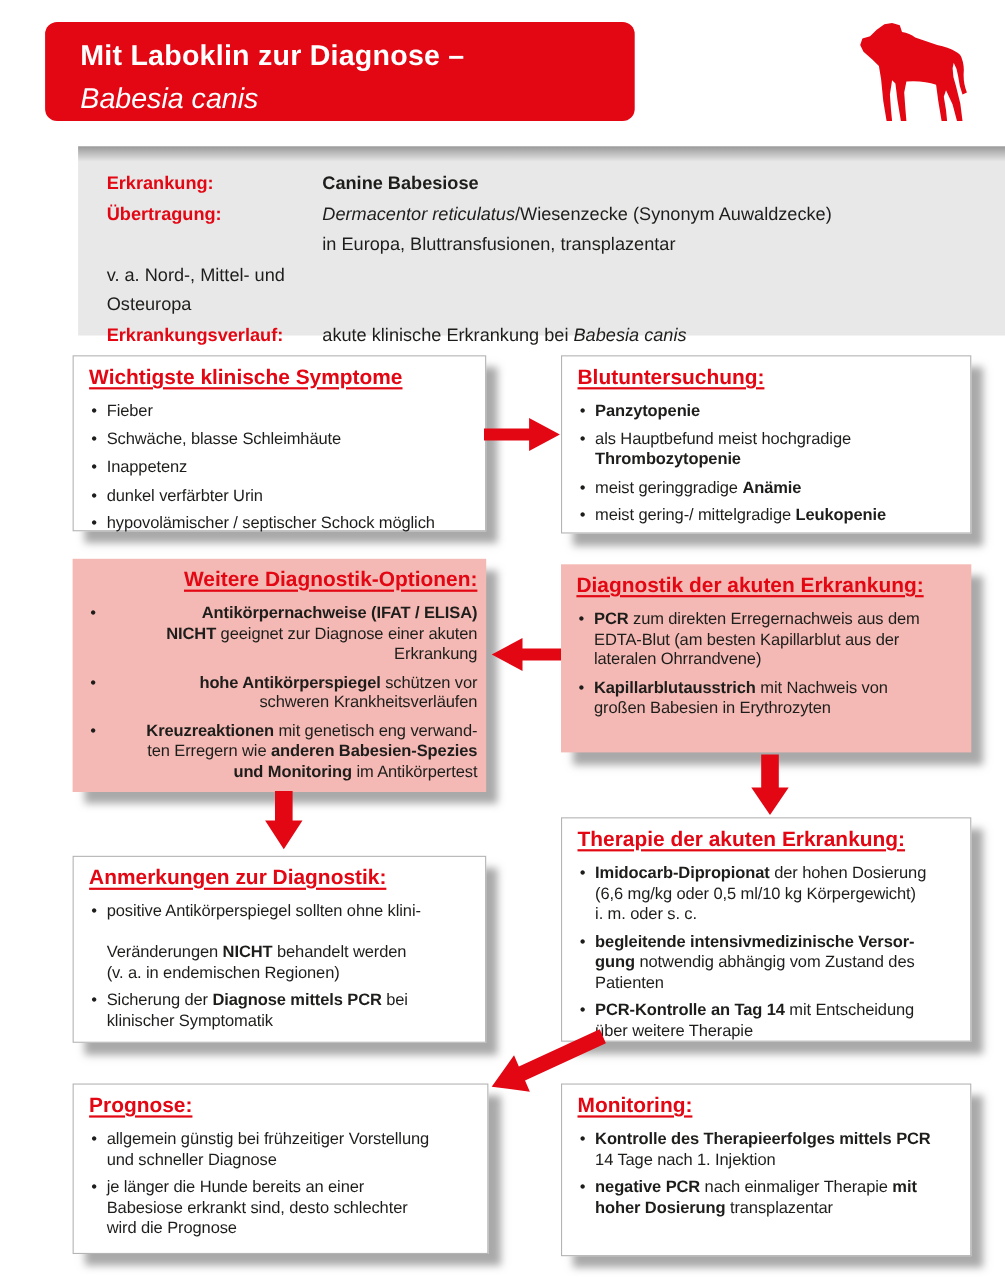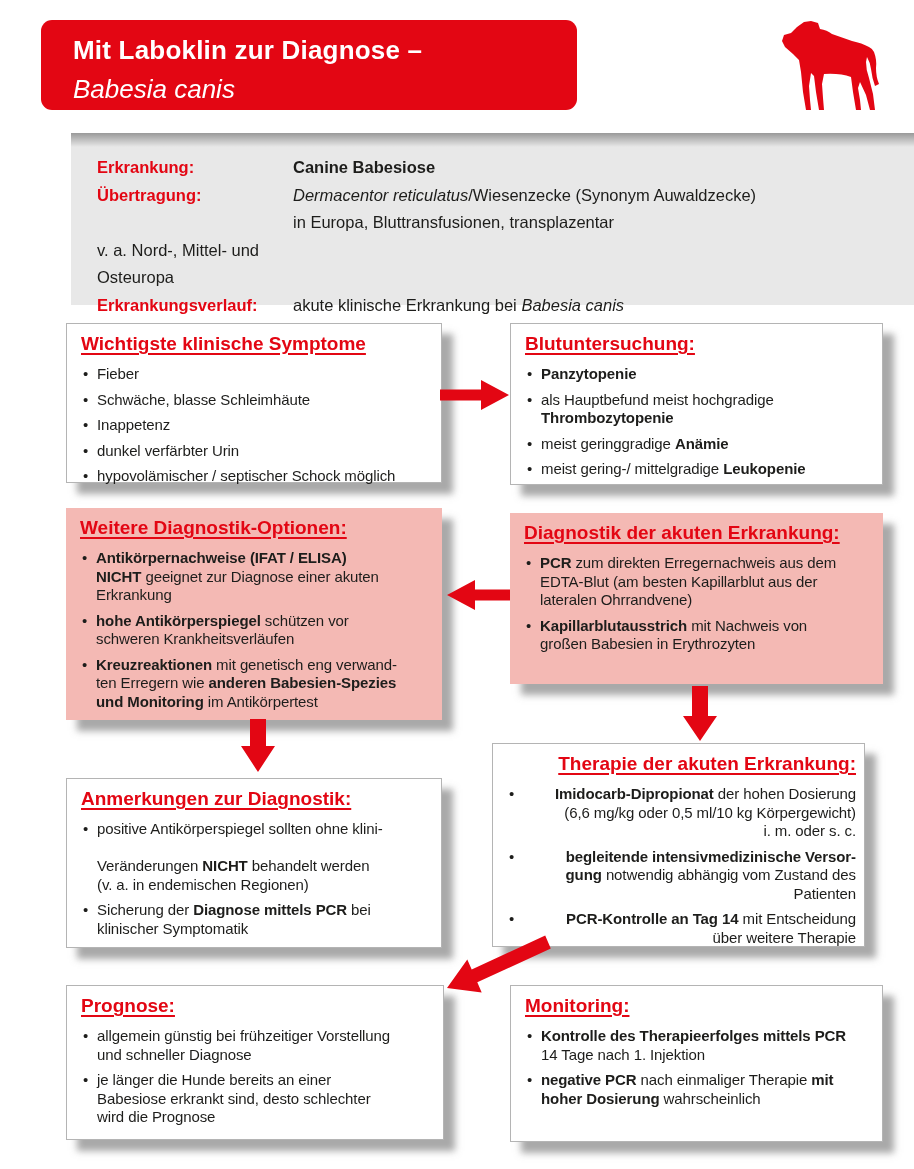--- a/index.html
+++ b/index.html
@@ -41,24 +41,24 @@
     color:var(--red,#e30613);font-size:19px;font-weight:700;margin:0 0 10px 0;
     text-decoration:underline;text-decoration-thickness:2px;text-underline-offset:3px;
   }
   ul.bullets{list-style:none;margin:0;padding:0;font-size:15px;line-height:18.5px;letter-spacing:-0.1px;}
   ul.bullets li{position:relative;padding-left:16px;margin:0 0 7px 0;}
   ul.bullets li::before{content:"\2022";position:absolute;left:2px;top:0;}
   .b{font-weight:700;} .i{font-style:italic;}
   
   #b0{left:66px;top:323px;width:376px;height:160px;}
   #b1{left:510px;top:323px;width:373px;height:162px;}
-  #b2{left:66px;top:508px;width:376px;height:212px;}
+  #b2{left:66px;top:508px;width:376px;height:212px;text-align:right;}
   #b3{left:510px;top:513px;width:373px;height:171px;}
   #b4{left:66px;top:778px;width:376px;height:170px;}
-  #b5{left:492px;top:743px;width:373px;height:204px;text-align:right;}
+  #b5{left:510px;top:743px;width:373px;height:204px;}
   #b6{left:66px;top:985px;width:378px;height:155px;}
   #b7{left:510px;top:985px;width:373px;height:157px;}
   
   .arrows{position:absolute;left:0;top:0;width:914px;height:1169px;pointer-events:none;}
 </style>
 </head>
 <body>
 
 <div class="canvas" style="--red: #e30613; --pink: #f4b9b4; --gray: #e8e8e8; --text: #1d1d1b; --border: #b4b4b4; --shadow: rgba(99,99,99,0.55);">
 
@@ -153,21 +153,21 @@
     <h2 class="fc-title">Prognose:</h2>
     <ul class="bullets">
         <li><span>allgemein günstig bei frühzeitiger Vorstellung</span><br><span>und schneller Diagnose</span></li>
         <li><span>je länger die Hunde bereits an einer</span><br><span>Babesiose erkrankt sind, desto schlechter</span><br><span>wird die Prognose</span></li>
       </ul>
   </div>
   <div class="fc-box" id="b7">
     <h2 class="fc-title">Monitoring:</h2>
     <ul class="bullets">
         <li><span class="b">Kontrolle des Therapieerfolges mittels PCR</span><br><span>14 Tage nach 1. Injektion</span></li>
-        <li><span class="b">negative PCR</span><span> nach einmaliger Therapie </span><span class="b">mit</span><br><span class="b">hoher Dosierung</span><span> wahrscheinlich</span></li>
+        <li><span class="b">negative PCR</span><span> nach einmaliger Therapie </span><span class="b">mit</span><br><span class="b">hoher Dosierung</span><span> transplazentar</span></li>
       </ul>
   </div>
 
   <svg class="arrows" viewBox="0 0 914 1169" aria-hidden="true">
     <polygon class="arrow" points="440,389.5 481,389.5 481,380 509,395 481,410 481,400.5 440,400.5" fill="#e30613"></polygon>
     <polygon class="arrow" points="510,589.5 475,589.5 475,580 447,595 475,610 475,600.5 510,600.5" fill="#e30613"></polygon>
     <polygon class="arrow" points="250,719 266,719 266,746 275,746 258,772 241,746 250,746" fill="#e30613"></polygon>
     <polygon class="arrow" points="692,686 708,686 708,716 717,716 700,741 683,716 692,716" fill="#e30613"></polygon>
     <polygon class="arrow" points="545.2,935.6 471.7,969.5 467.3,959.4 447,988 481.7,992.4 477.3,982.3 550.8,948.4" fill="#e30613"></polygon>
   </svg>

